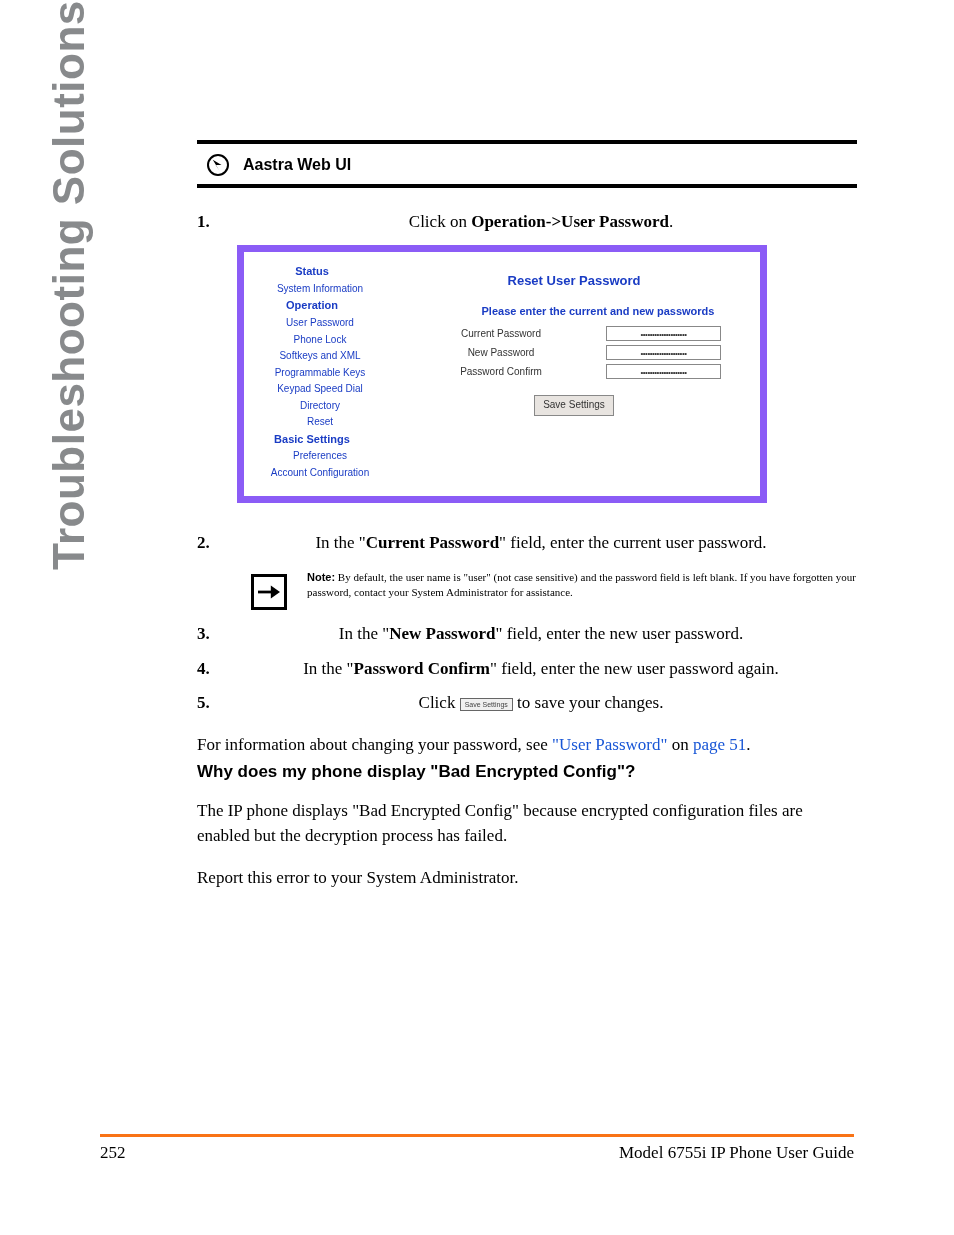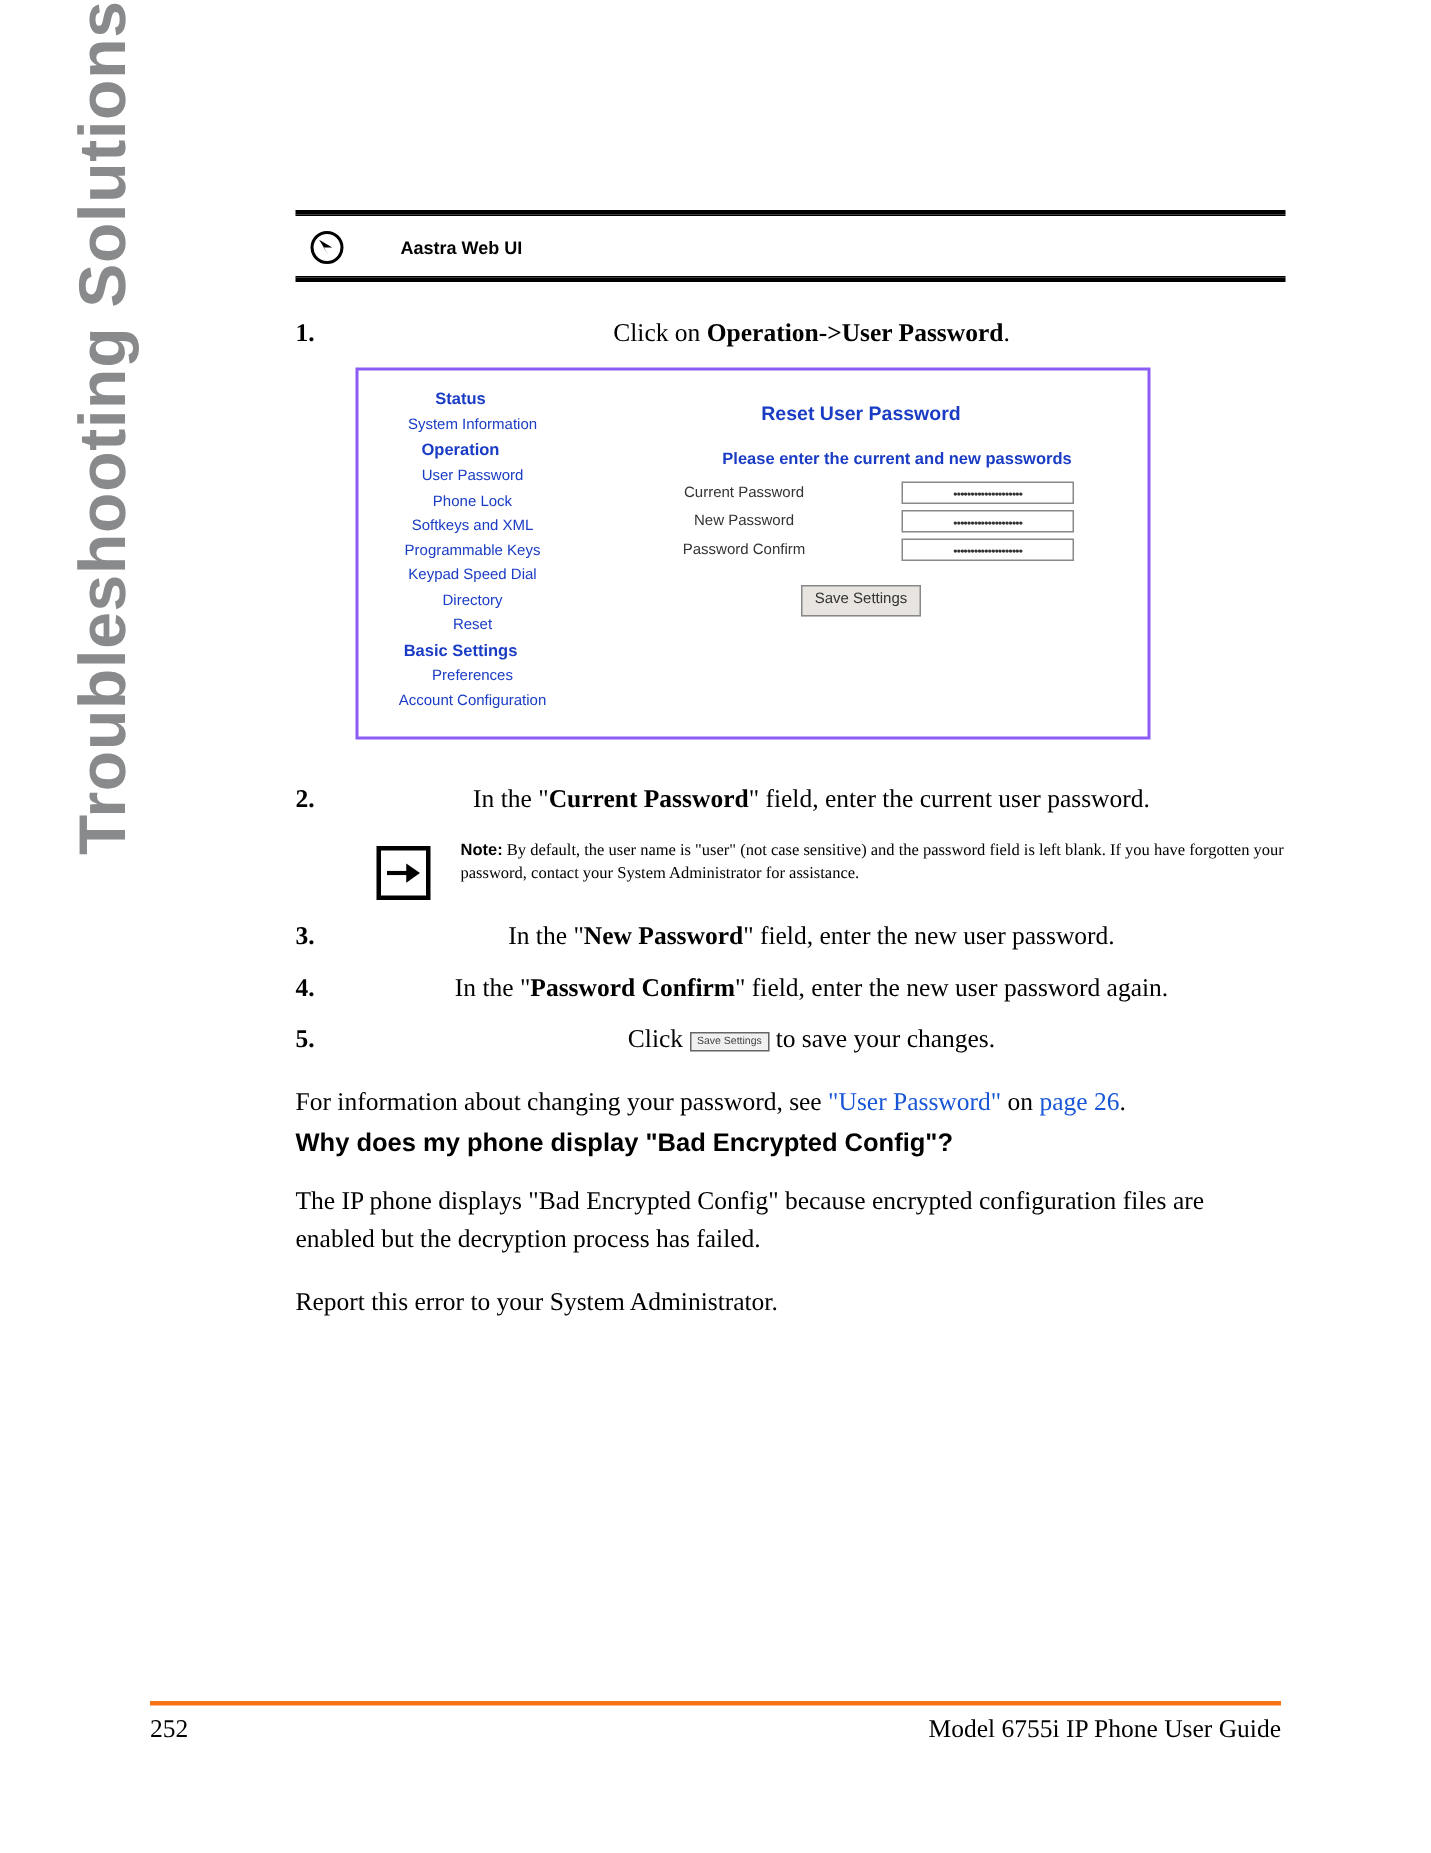--- a/index.html
+++ b/index.html
@@ -44,34 +44,33 @@
     display: inline-flex;
     align-items: center;
     justify-content: center;
     margin-right: 14px;
     position: relative;
   }
   .globe-icon svg { width: 14px; height: 14px; }
   .aastra-label {
     font-family: Arial, Helvetica, sans-serif;
     font-weight: bold;
-    font-size: 12px;
-    margin-left: 24px;
+    font-size: 16px;
   }
   .step-list { margin-top: 22px; }
   .step {
     display: flex;
     font-size: 17px;
     line-height: 1.45;
     margin-top: 10px;
   }
   .step .num { width: 28px; font-weight: bold; flex-shrink: 0; }
   .step .body { flex: 1; text-align: center; }
   .screenshot {
-    border: 2px solid #8b5cf6;
+    border: 7px solid #8b5cf6;
     background: #fff;
     width: 530px;
     margin: 10px 0 18px 12px;
     padding: 8px 8px 16px 8px;
     font-family: Tahoma, Arial, sans-serif;
     font-size: 11px;
     display: flex;
     gap: 24px;
   }
   .nav-col { min-width: 120px; padding-top: 2px; }
@@ -270,21 +269,21 @@
     </div>
   </div>
   <div class="step">
     <div class="num">5.</div>
     <div class="body">
       <span>Click </span><span class="inline-save-btn">Save Settings</span><span> to save your changes.</span>
     </div>
   </div>
 
   <div class="para">
-    <span>For information about changing your password, see </span><span class="link">"User Password"</span><span> on </span><span class="link">page 26</span><span>.</span>
+    <span>For information about changing your password, see </span><span class="link">"User Password"</span><span> on </span><span class="link">page 51</span><span>.</span>
   </div>
 
   <div class="h3">Why does my phone display "Bad Encrypted Config"?</div>
   <div class="para">The IP phone displays "Bad Encrypted Config" because encrypted configuration files are enabled but the decryption process has failed.</div>
   <div class="para">Report this error to your System Administrator.</div>
 </div>
 
 <div class="footer">
   <span>252</span>
   <span>Model 6755i IP Phone User Guide</span>

